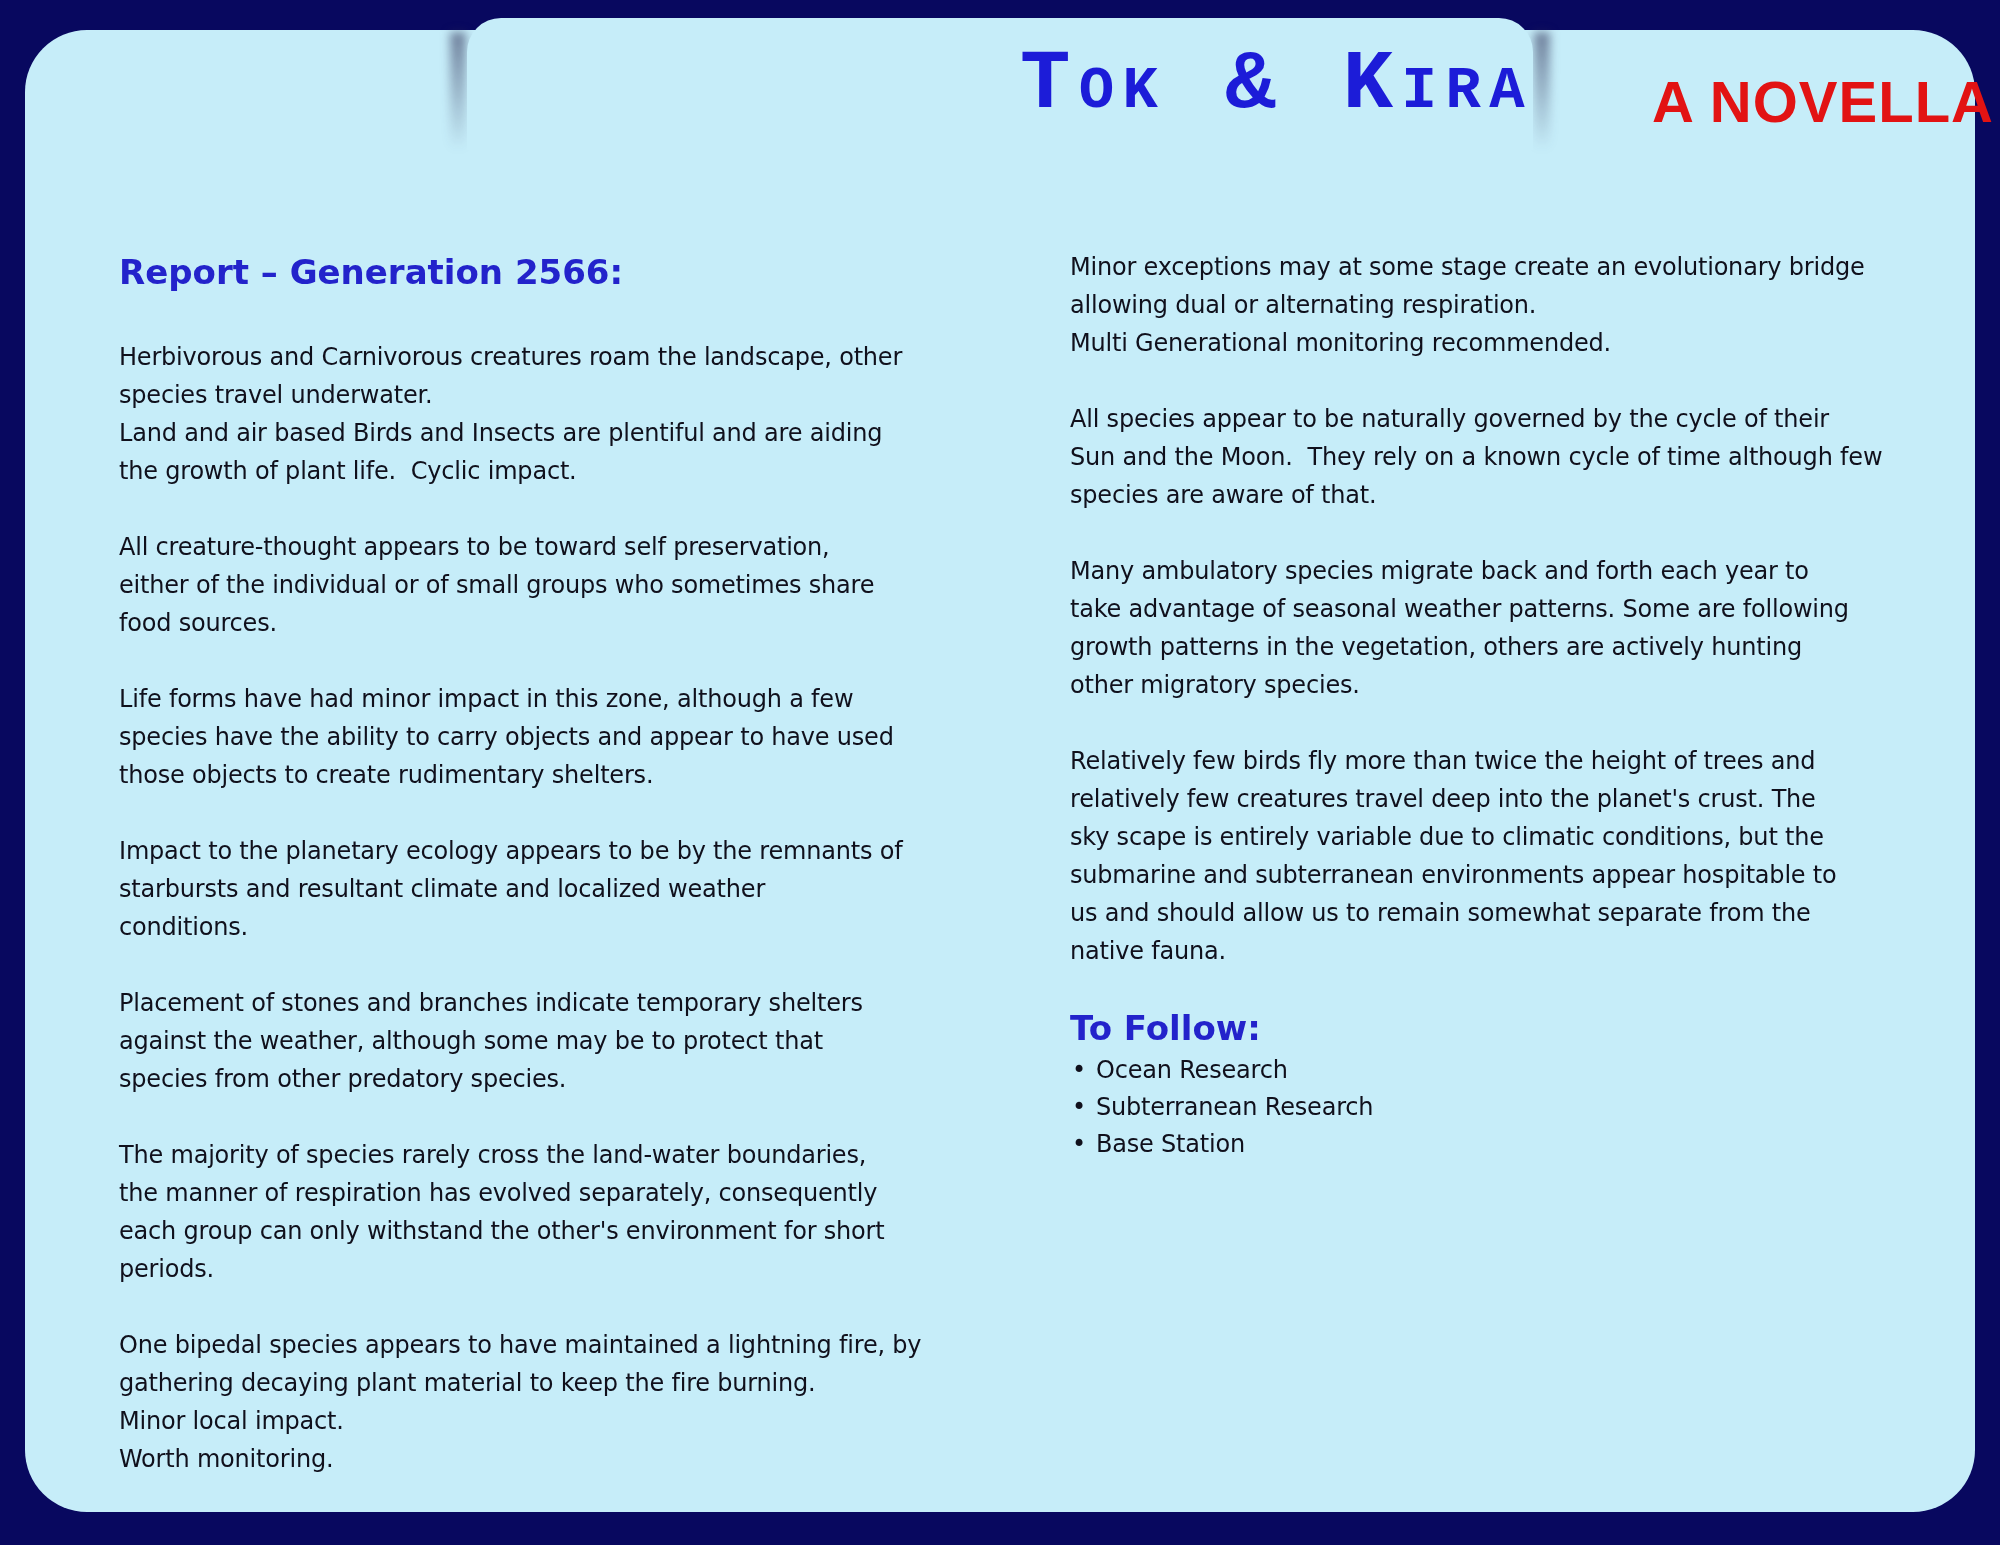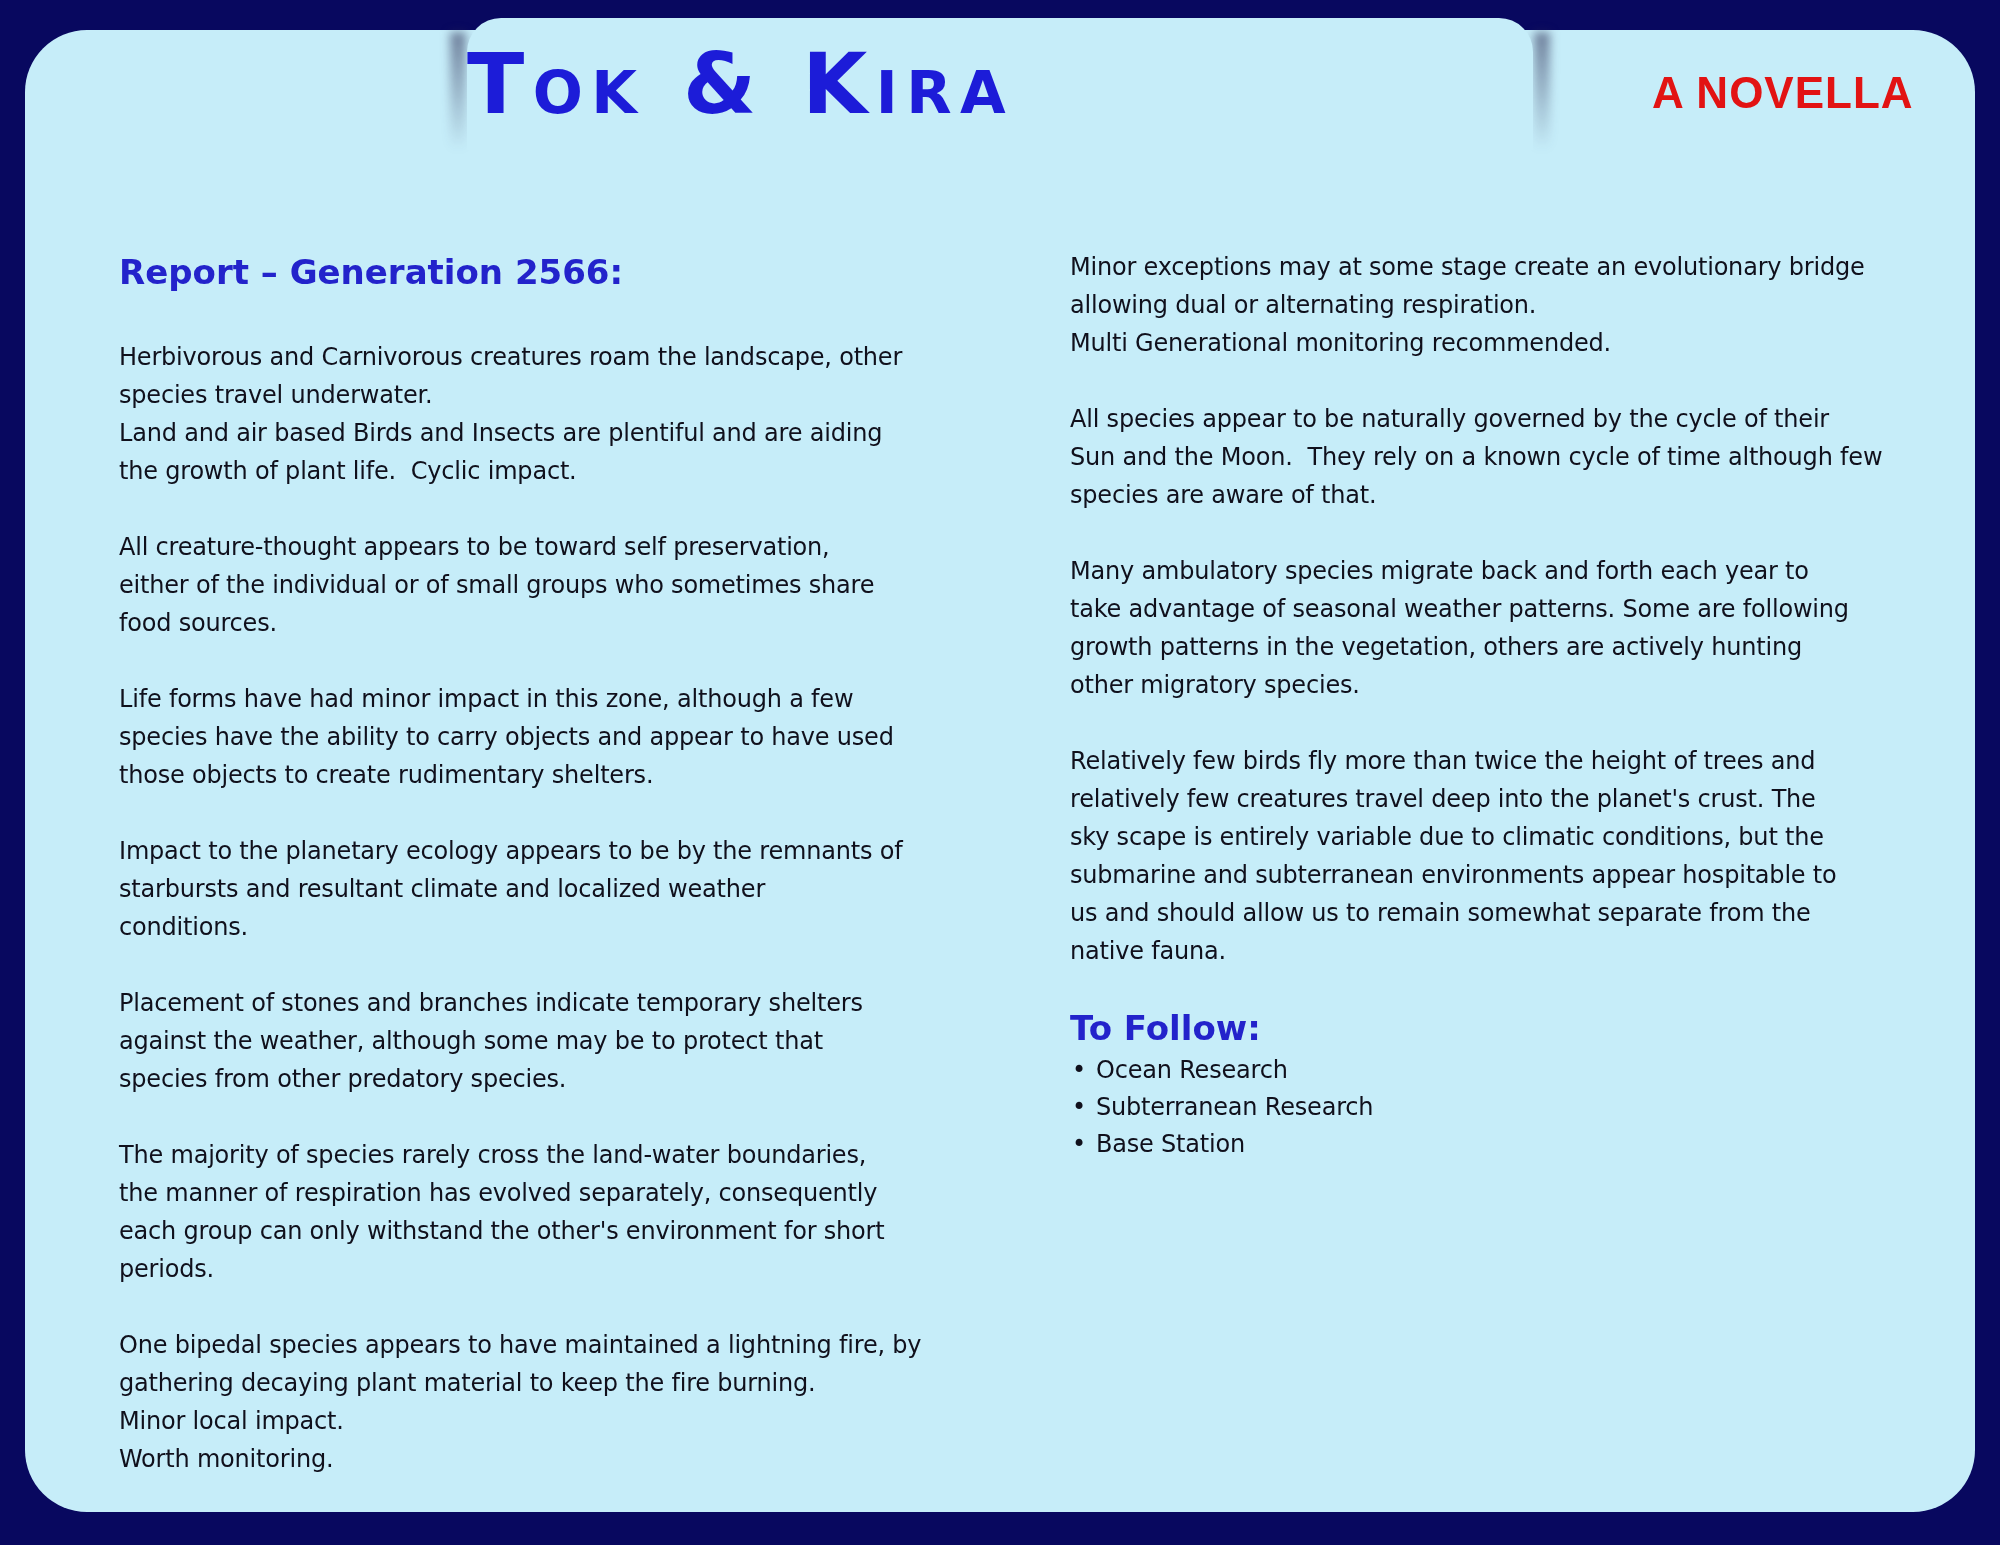--- a/index.html
+++ b/index.html
@@ -20,21 +20,22 @@
   }
   .tab {
     position: absolute;
     left: 467px; top: 18px;
     width: 1066px; height: 132px;
     background: #c6edf9;
     border-radius: 34px 34px 0 0;
     z-index: 3;
     display: flex;
     align-items: center;
-    justify-content: flex-start;
+    justify-content: flex-end;
+    font-family: Liberation Mono, monospace;
   }
   .tab-shadow {
     position: absolute;
     top: 32px;
     width: 16px; height: 118px;
     z-index: 2;
     filter: blur(5px);
     background: linear-gradient(to bottom, rgba(40,40,80,0.55), rgba(40,40,80,0));
   }
   .tab-shadow.left  { left: 450px; }
@@ -46,21 +47,21 @@
     font-variant: small-caps;
     letter-spacing: 0.10em;
     white-space: nowrap;
   }
   .badge {
     position: absolute;
     left: 1652px; top: 68px;
     z-index: 4;
     color: #e21313;
     font-family: "Liberation Sans", sans-serif;
-    font-size: 44px;
+    font-size: 58px;
     font-weight: bold;
     letter-spacing: 1px;
     white-space: nowrap;
   }
   .col {
     position: absolute;
     z-index: 4;
     color: #10101c;
     font-size: 24px;
     line-height: 38px;

